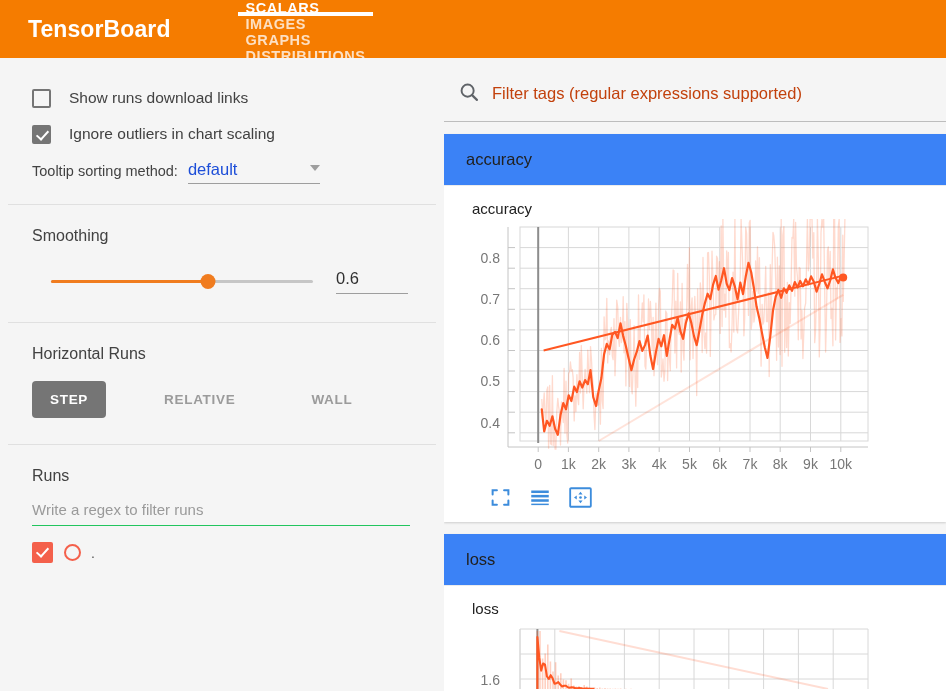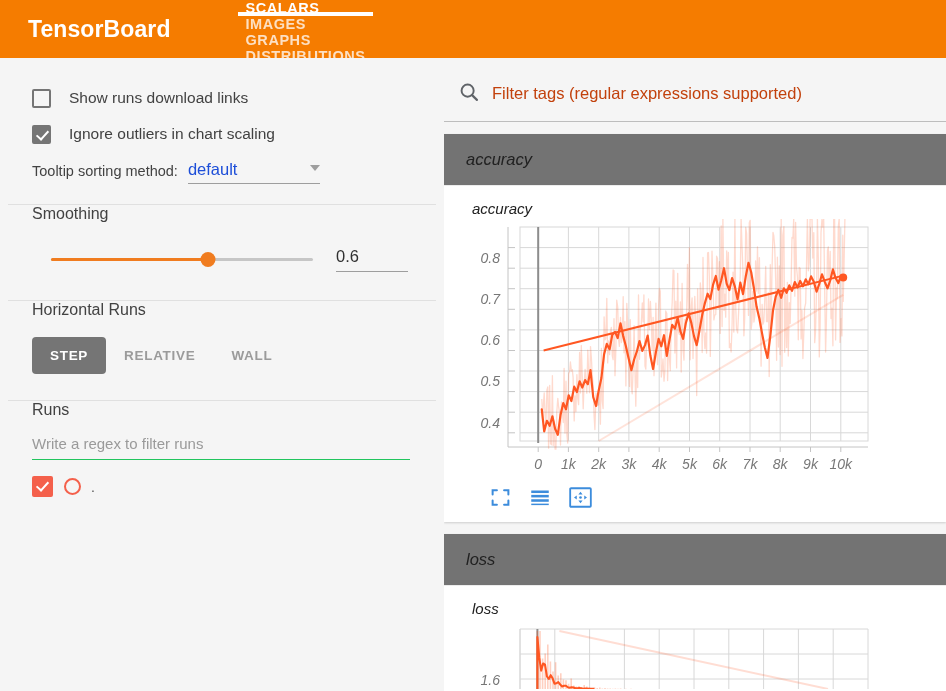--- a/index.html
+++ b/index.html
@@ -150,20 +150,21 @@
     border-left: 5.5px solid transparent;
     border-right: 5.5px solid transparent;
     border-top: 6px solid #9e9e9e;
     margin-bottom: 3px;
   }
 
   
   .sec-title {
     font-size: 16px;
     color: #424242;
+    margin-top: 22px;
   }
   .smooth-row {
     display: flex;
     align-items: center;
     margin-top: 24px;
     padding-bottom: 28px;
   }
   .slider {
     position: relative;
     width: 262px;
@@ -205,20 +206,21 @@
     padding-bottom: 5px;
     cursor: text;
   }
 
   
   .axis-btns {
     display: flex;
     align-items: center;
     margin-top: 18px;
     padding-bottom: 26px;
+    gap: 40px;
   }
   .axis-btn {
     font-size: 13.5px;
     font-weight: 700;
     letter-spacing: .7px;
     color: #9b9b9b;
     padding: 11px 18px;
     border-radius: 4px;
     cursor: pointer;
     white-space: nowrap;
@@ -292,24 +294,23 @@
     border-bottom: 1px solid #bdbdbd;
     margin: 8px 0 0 0;
   }
   #search-bar .mag { flex: 0 0 22px; margin-right: 12px; }
   #search-placeholder {
     font-size: 16.5px;
     color: #c2410c;
   }
 
   .card {
-    background: #737373;
+    background: #3b82f6;
     margin: 12px 0 0 0;
     box-shadow: 0 1px 2px rgba(0,0,0,.16);
-    font-style: italic;
   }
   .card-header {
     height: 52px;
     display: flex;
     align-items: center;
     padding-left: 22px;
     font-size: 16.5px;
     color: #212121;
     cursor: pointer;
     border-bottom: 1px solid #ececec;

